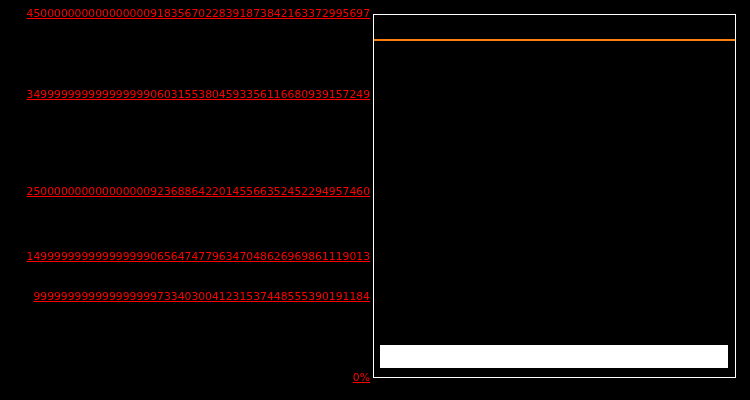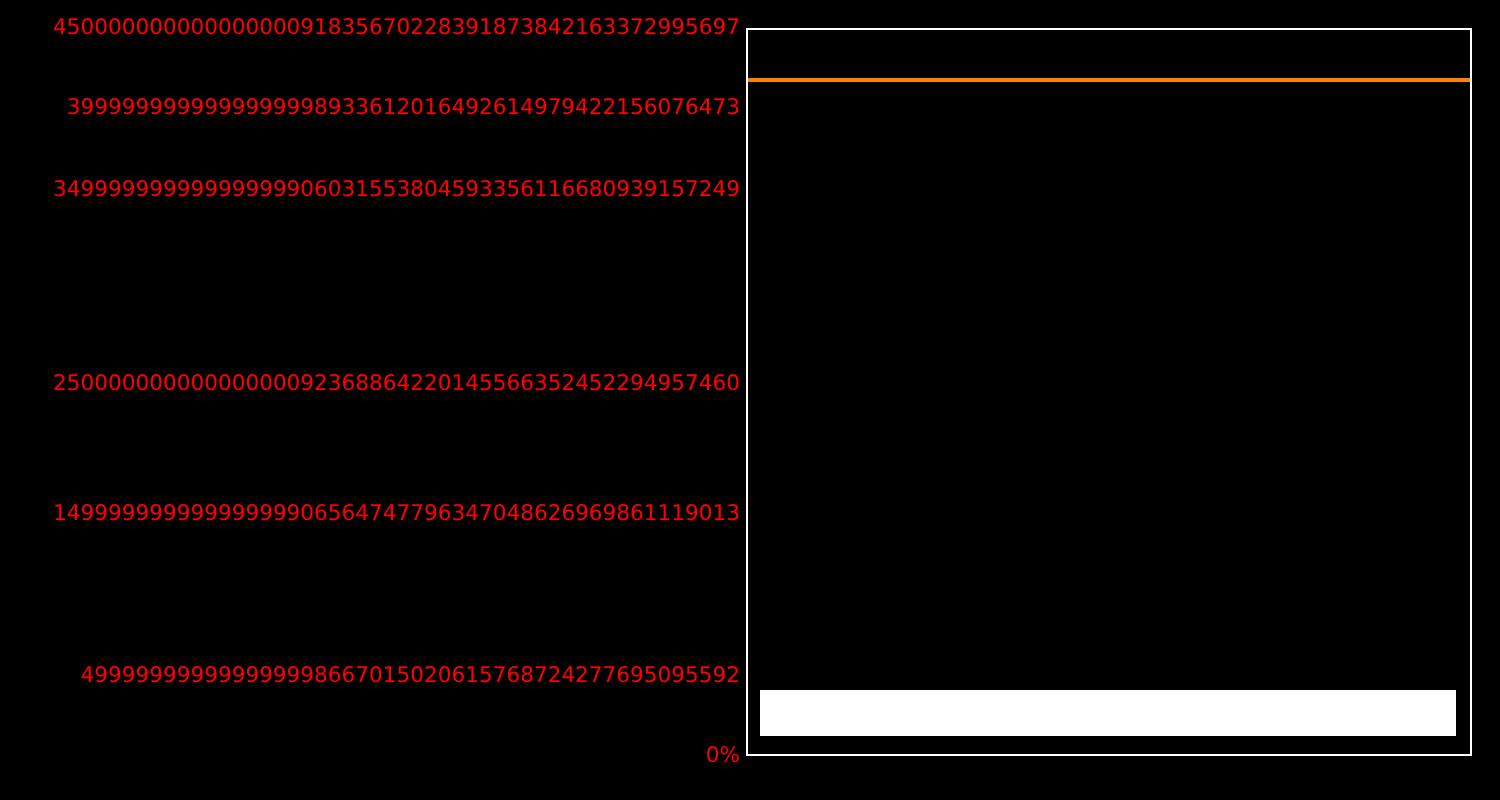--- a/index.html
+++ b/index.html
@@ -27,20 +27,21 @@
   .tick {
     position: absolute;
     left: 0;
     width: 370px;
     text-align: right;
     color: var(--tick-color, #ff0000);
     font-size: 10.8px;
     line-height: 12px;
     white-space: nowrap;
     font-family: "DejaVu Sans", sans-serif;
+    text-decoration: underline;
   }
   .plot {
     position: absolute;
     left: 373px;
     top: 14px;
     width: 363px;
     height: 364px;
     box-sizing: border-box;
     border: 1px solid var(--border-color, #ffffff);
     background: var(--plot-bg, #000000);
@@ -62,25 +63,24 @@
     background: var(--bar-color, #ffffff);
   }
 </style>
 </head>
 <body>
 
 <div class="stage">
 
   <div class="yaxis">
     <div class="tick" style="top:8px">45000000000000000091835670228391873842163372995697</div>
-    <div class="tick" style="top:48px">3999999999999999998933612016492614979422156076473</div>
     <div class="tick" style="top:89px">34999999999999999906031553804593356116680939157249</div>
     <div class="tick" style="top:186px">25000000000000000092368864220145566352452294957460</div>
     <div class="tick" style="top:251px">14999999999999999906564747796347048626969861119013</div>
-    <div class="tick" style="top:332px">499999999999999998667015020615768724277695095592</div>
+    <div class="tick" style="top:291px">9999999999999999997334030041231537448555390191184</div>
     <div class="tick" style="top:372px">0%</div>
   </div>
 
   <div class="plot">
     <div class="threshold"></div>
     <div class="whitebar"></div>
   </div>
 
 </div>
 

